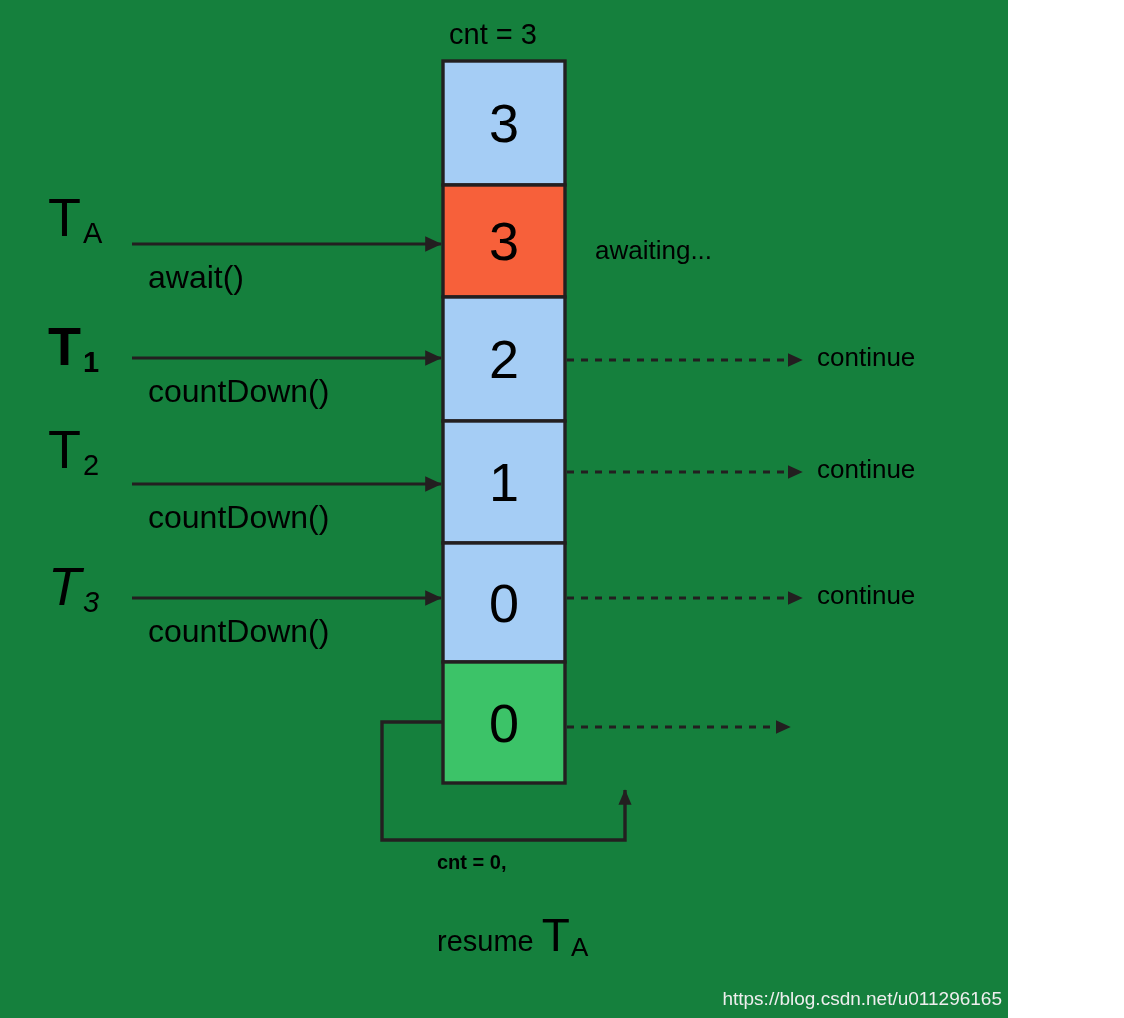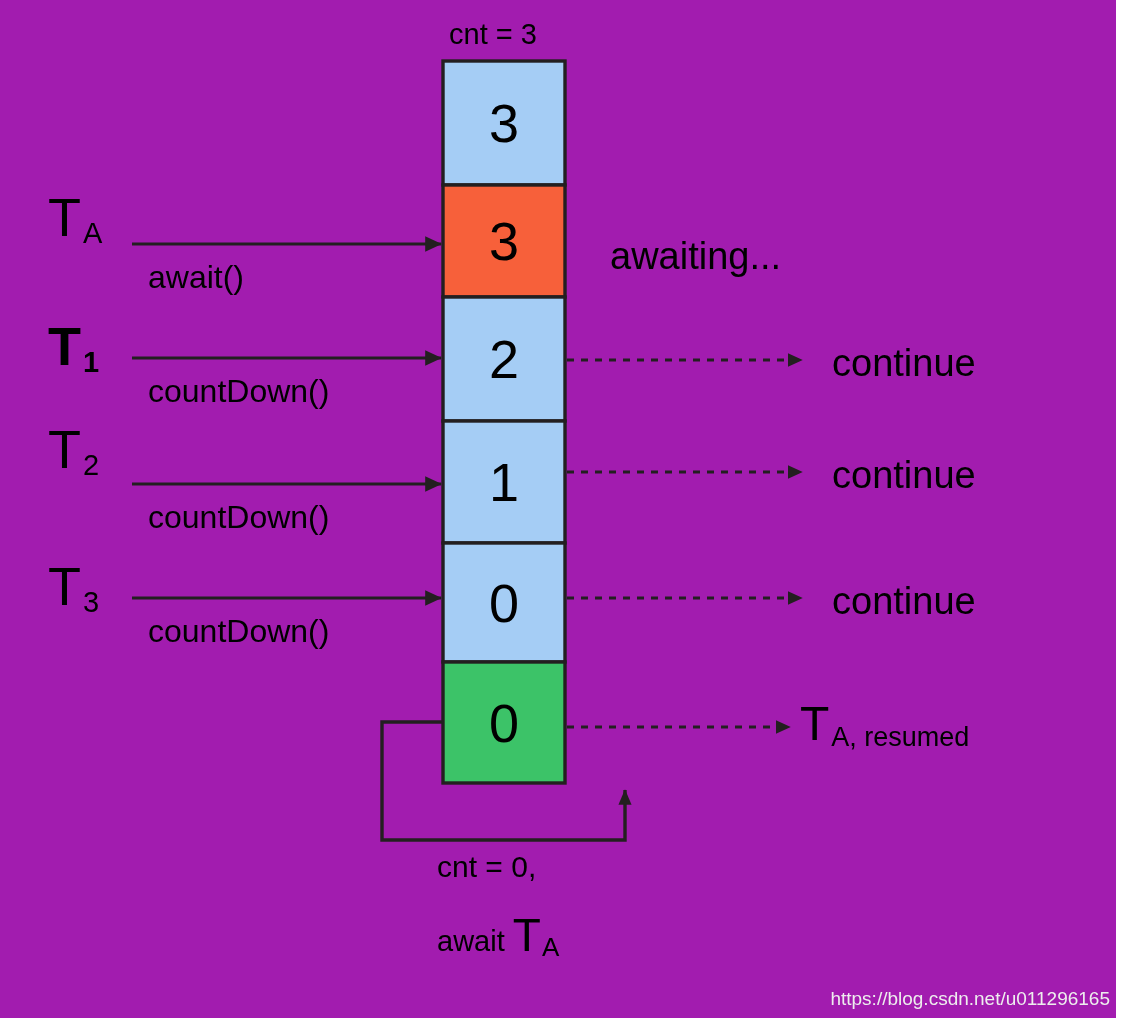--- a/index.html
+++ b/index.html
@@ -6,23 +6,23 @@
     margin: 0;
     padding: 0;
     background: #ffffff;
   }
   body {
     font-family: "Liberation Sans", sans-serif;
     color: #000000;
   }
   #canvas {
     position: relative;
-    width: 1116px;
+    width: 1008px;
     height: 1018px;
-    background: #a21caf;
+    background: #15803d;
     overflow: hidden;
   }
   #diagram-svg {
     position: absolute;
     left: 0;
     top: 0;
     width: 1124px;
     height: 1018px;
   }
   .lbl {
@@ -40,28 +40,28 @@
     font-size: 29px;
     vertical-align: baseline;
     position: relative;
     top: 7px;
     left: 2px;
   }
   .call-label {
     font-size: 32px;
   }
   .side-label {
-    font-size: 38px;
-    margin-left: 15px;
+    font-size: 26px;
   }
   .cnt-label {
     font-size: 29px;
   }
   .loop-label {
-    font-size: 30px;
+    font-size: 20px;
+    font-weight: bold;
   }
   .resumed-label {
     font-size: 48px;
   }
   .resumed-label .sub {
     font-size: 27px;
     position: relative;
     top: 6px;
     left: 2px;
   }
@@ -152,35 +152,32 @@
       <div class="box-num" style="left: 442px; top: 695.5px;">0</div>
     </div>
 
   <div id="thread-labels">
       <div class="lbl thread-label" style="left: 48px; top: 190px;"><span>T</span><span class="sub">A</span></div>
       <div class="lbl call-label" style="left: 148px; top: 261px;">await()</div>
       <div class="lbl thread-label" style="left: 48px; top: 319px; font-weight: bold;"><span>T</span><span class="sub">1</span></div>
       <div class="lbl call-label" style="left: 148px; top: 375px;">countDown()</div>
       <div class="lbl thread-label" style="left: 48px; top: 422px;"><span>T</span><span class="sub">2</span></div>
       <div class="lbl call-label" style="left: 148px; top: 501px;">countDown()</div>
-      <div class="lbl thread-label" style="left: 48px; top: 559px;"><span>T</span><span class="sub">3</span></div>
+      <div class="lbl thread-label" style="left: 48px; top: 559px; font-style: italic;"><span>T</span><span class="sub">3</span></div>
       <div class="lbl call-label" style="left: 148px; top: 615px;">countDown()</div>
     </div>
 
   <div id="output-labels">
       <div class="lbl side-label" style="left: 595px; top: 237px;">awaiting...</div>
       <div class="lbl side-label" style="left: 817px; top: 344px;">continue</div>
       <div class="lbl side-label" style="left: 817px; top: 456px;">continue</div>
       <div class="lbl side-label" style="left: 817px; top: 582px;">continue</div>
     </div>
 
-  <div class="lbl resumed-label" style="left:800px; top:700px;">
-    <span>T</span><span class="sub">A, resumed</span>
-  </div>
 
   <div class="lbl loop-label" style="left:437px; top:852px;">cnt = 0,</div>
   <div class="lbl resume-ta" style="left:437px; top:912px;">
-    <span>await </span><span class="big">T</span><span class="sub">A</span>
+    <span>resume </span><span class="big">T</span><span class="sub">A</span>
   </div>
 
   <div class="watermark">https://blog.csdn.net/u011296165</div>
 
 </div>
 
 </body></html>

